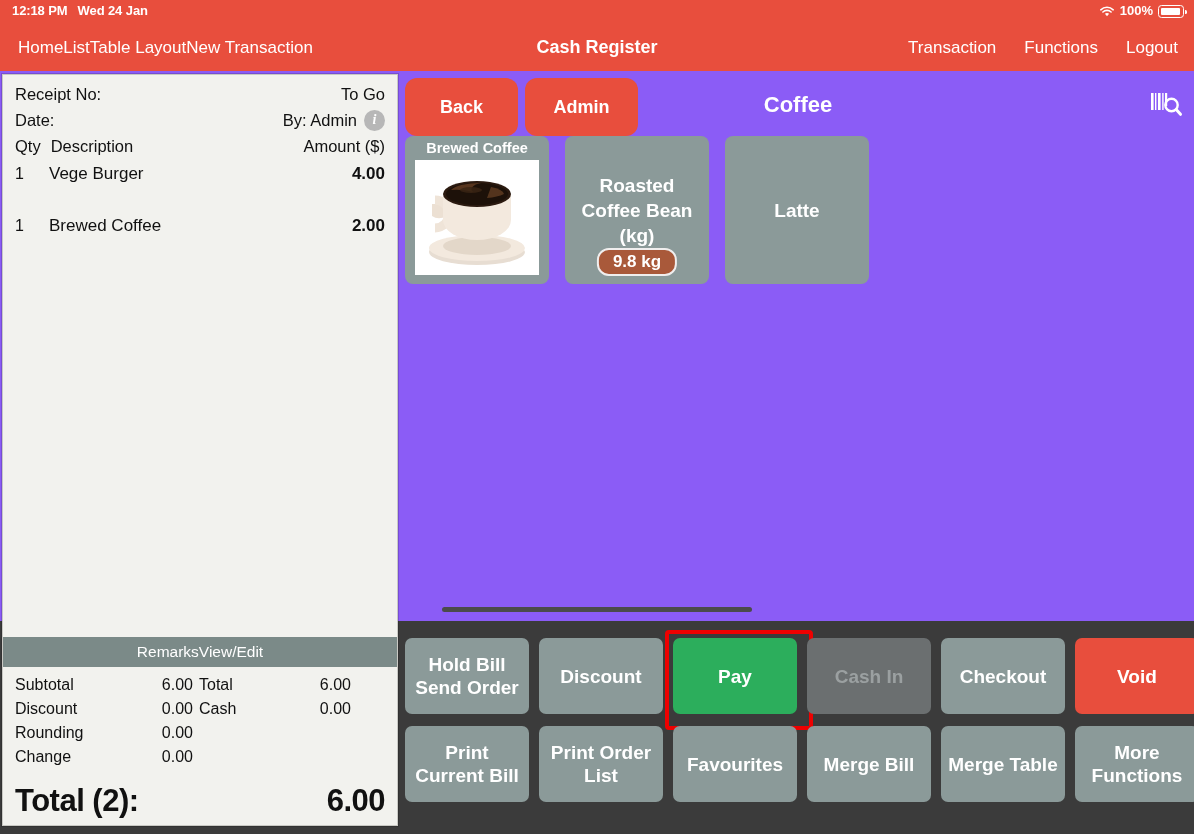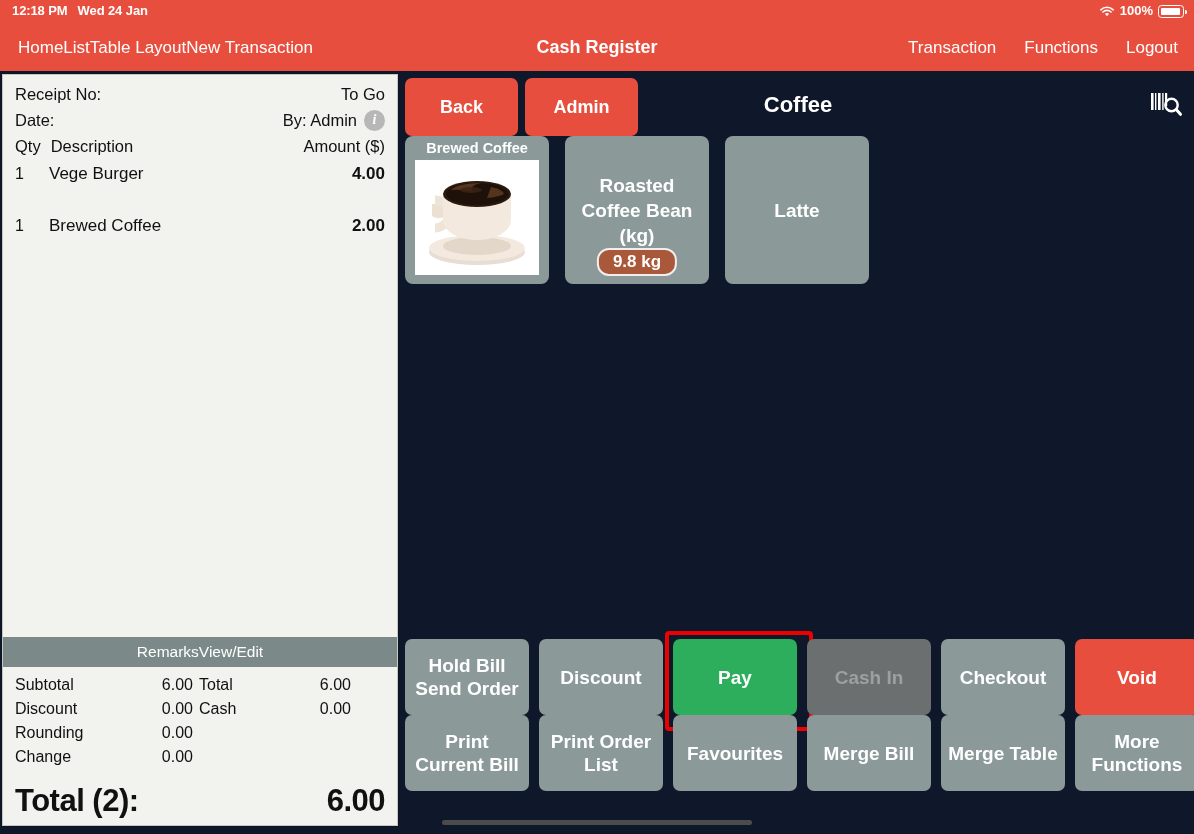--- a/index.html
+++ b/index.html
@@ -2,21 +2,21 @@
 <html><head>
 <meta charset="utf-8">
 <style>
   * { box-sizing: border-box; margin: 0; padding: 0; }
   html, body {
     width: 1194px; height: 834px;
     background: #3b3b3b;
     font-family: "Liberation Sans", sans-serif;
     overflow: hidden;
   }
-  #app { position: relative; width: 1194px; height: 834px; background: #0f172a; }
+  #app { position: relative; width: 1194px; height: 621px; background: #8b5cf6; }
 
   
   .top-header {
     position: absolute; left: 0; top: 0; width: 1194px; height: 71px;
     background: #e84e3d;
   }
   .status-bar {
     position: absolute; left: 0; top: 0; width: 1194px; height: 24px;
     color: #ffffff;
   }
@@ -118,21 +118,21 @@
   .grand-label { font-size: 31px; font-weight: bold; letter-spacing: -0.5px; }
   .grand-value { font-size: 31px; font-weight: bold; letter-spacing: -0.5px; }
 
   
   .right-panel {
     position: absolute; left: 402px; top: 74px; width: 792px; height: 760px;
   }
   .cat-bar { position: relative; height: 62px; }
   .pill-btn {
     position: absolute; top: 4px; height: 58px; width: 113px;
-    background: #e84e3d; color: #ffffff; border: none; border-radius: 7px;
+    background: #e84e3d; color: #ffffff; border: none; border-radius: 12px;
     font-size: 18px; font-weight: bold; cursor: pointer;
     font-family: "Liberation Sans", sans-serif;
   }
   .btn-back { left: 3px; }
   .btn-main { left: 123px; }
   .cat-title {
     position: absolute; left: 0; top: 0; width: 792px; height: 62px;
     display: flex; align-items: center; justify-content: center;
     color: #ffffff; font-size: 22px; font-weight: bold; pointer-events: none;
   }
@@ -167,22 +167,22 @@
   }
   .stock-badge {
     position: absolute; left: 50%; bottom: 8px; transform: translateX(-50%);
     background: #a9593a; color: #ffffff; font-size: 17px; font-weight: bold;
     padding: 2px 14px; border-radius: 12px; border: 2px solid #f0eeee;
     white-space: nowrap;
   }
 
   
   .fn-grid {
-    position: absolute; left: 3px; bottom: 43px; width: 786px;
-    display: flex; flex-direction: column; gap: 0;
+    position: absolute; left: 3px; bottom: 32px; width: 786px;
+    display: flex; flex-direction: column; gap: 12px;
   }
   .fn-row { display: flex; gap: 10px; }
   .fn-btn {
     width: 124px; height: 76px; border-radius: 7px; background: #8b9a99;
     border: none; color: #ffffff; font-size: 19px; font-weight: bold;
     line-height: 23px; cursor: pointer; padding: 2px;
     display: flex; align-items: center; justify-content: center; text-align: center;
     font-family: "Liberation Sans", sans-serif;
   }
   .fn-btn.green { background: #2cae5c; }

